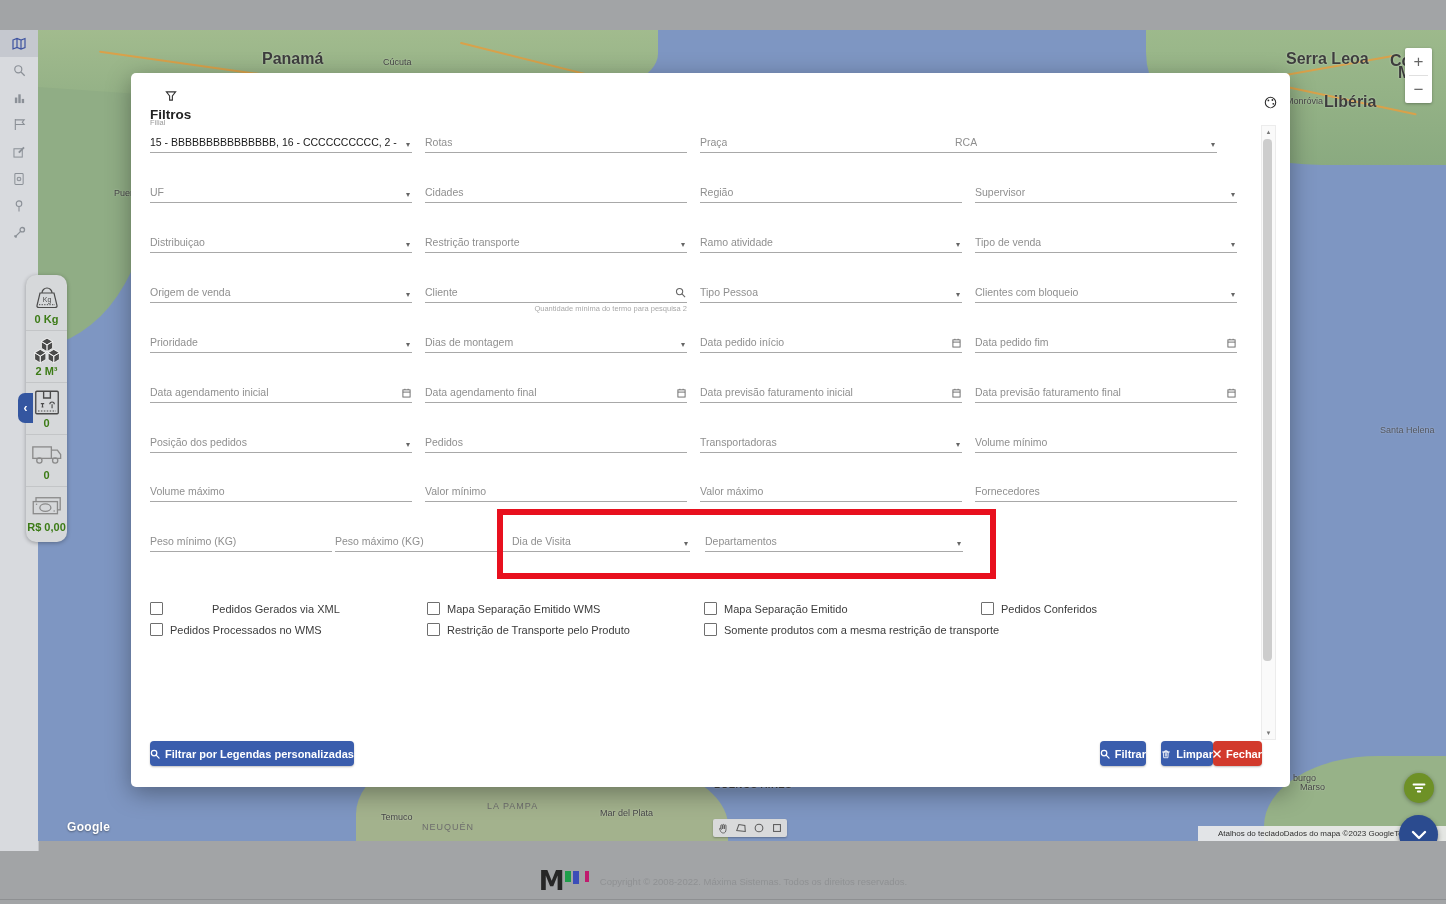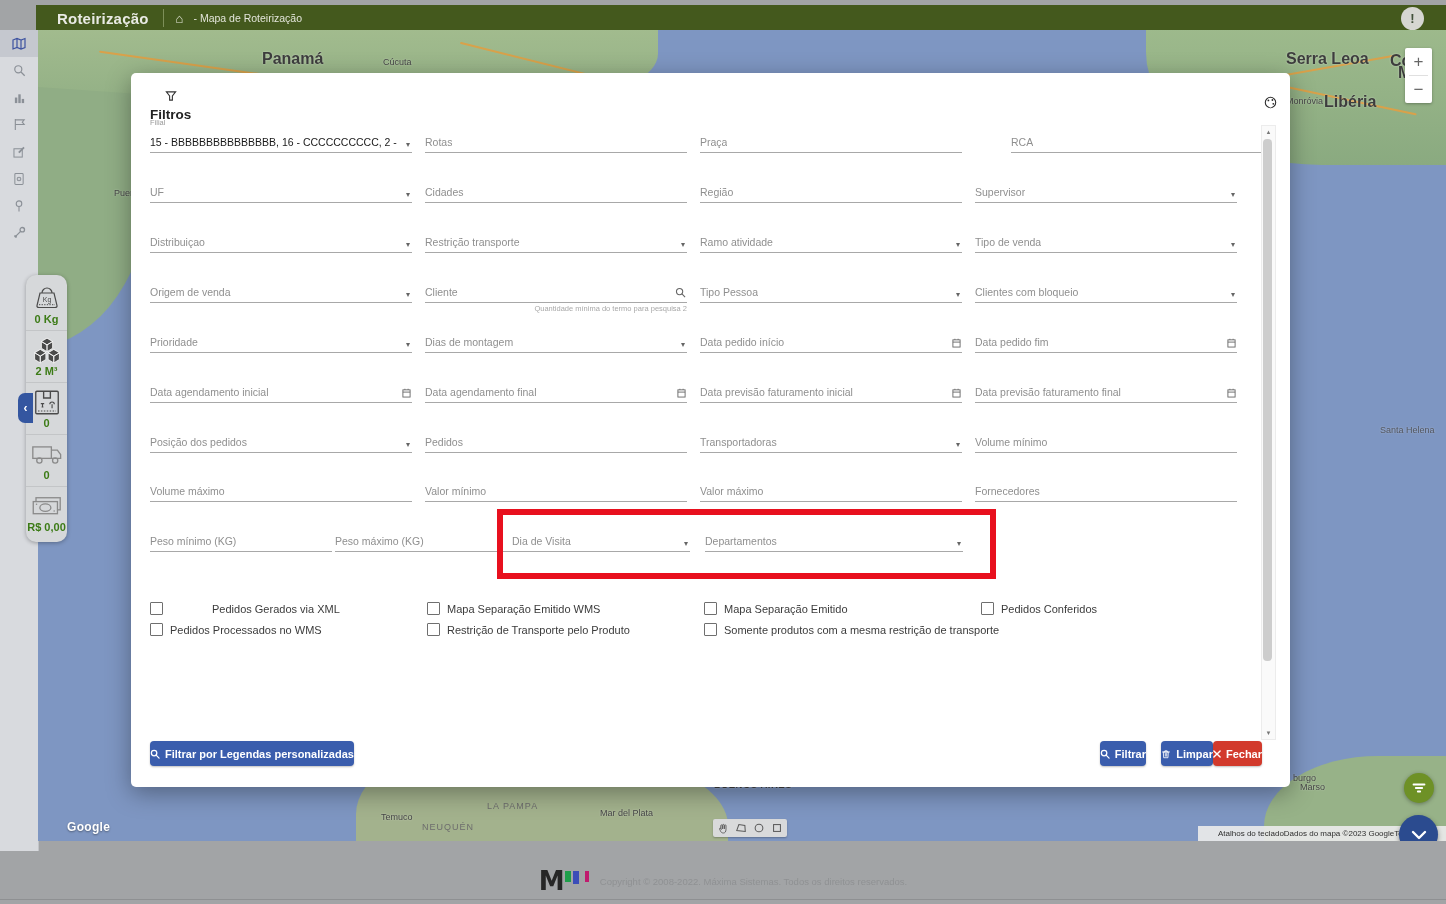--- a/index.html
+++ b/index.html
@@ -112,29 +112,20 @@
   #footer-logo .b2{left:34px;height:13px;background:#3b4db8;}
   #footer-logo .b3{left:46px;width:4px;height:11px;background:#c01b6e;}
   #footer-text{font-size:9.5px;color:#8f9193;}
   #footer-line{position:absolute;left:0;right:0;top:899px;height:1px;background:#8e9092;}
 </style>
 </head>
 <body>
 
 <div id="screen">
 
-  <div id="header">
-    <span class="app-title">Roteirização</span>
-    <span class="sep"></span>
-    <span class="home">⌂</span>
-    <span class="crumb">- Mapa de Roteirização</span>
-    <span class="alert-btn">
-        <span>!</span>
-      </span>
-  </div>
 
   <div id="sidebar">
       <div class="side-icon active">
         <span>
           <svg width="14" height="13" viewBox="0 0 14 13" fill="none" stroke="currentColor" stroke-width="1.2">
             <path d="M1 3 L5 1.5 L9 3 L13 1.5 V10.5 L9 12 L5 10.5 L1 12 Z M5 1.5 V10.5 M9 3 V12"></path>
           </svg>
         </span>
       </div>
       <div class="side-icon">
@@ -359,21 +350,21 @@
           <span class="f-mini">Filial</span>
           <span class="f-value">15 - BBBBBBBBBBBBBBB, 16 - CCCCCCCCCC, 2 - COM. VAREJ...</span>
           <span class="f-arrow">▾</span>
         </div>
         <div class="field" style="left: 294px; top: 55px; width: 262px;">
           <span class="f-label">Rotas</span>
         </div>
         <div class="field" style="left: 569px; top: 55px; width: 262px;">
           <span class="f-label">Praça</span>
         </div>
-        <div class="field" style="left: 880px; top: 55px; width: 262px;">
+        <div class="field" style="left: 824px; top: 55px; width: 262px;">
           <span class="f-label">RCA</span>
           <span class="f-arrow">▾</span>
         </div>
         <div class="field" style="left: 19px; top: 105px; width: 262px;">
           <span class="f-label">UF</span>
           <span class="f-arrow">▾</span>
         </div>
         <div class="field" style="left: 294px; top: 105px; width: 262px;">
           <span class="f-label">Cidades</span>
         </div>

